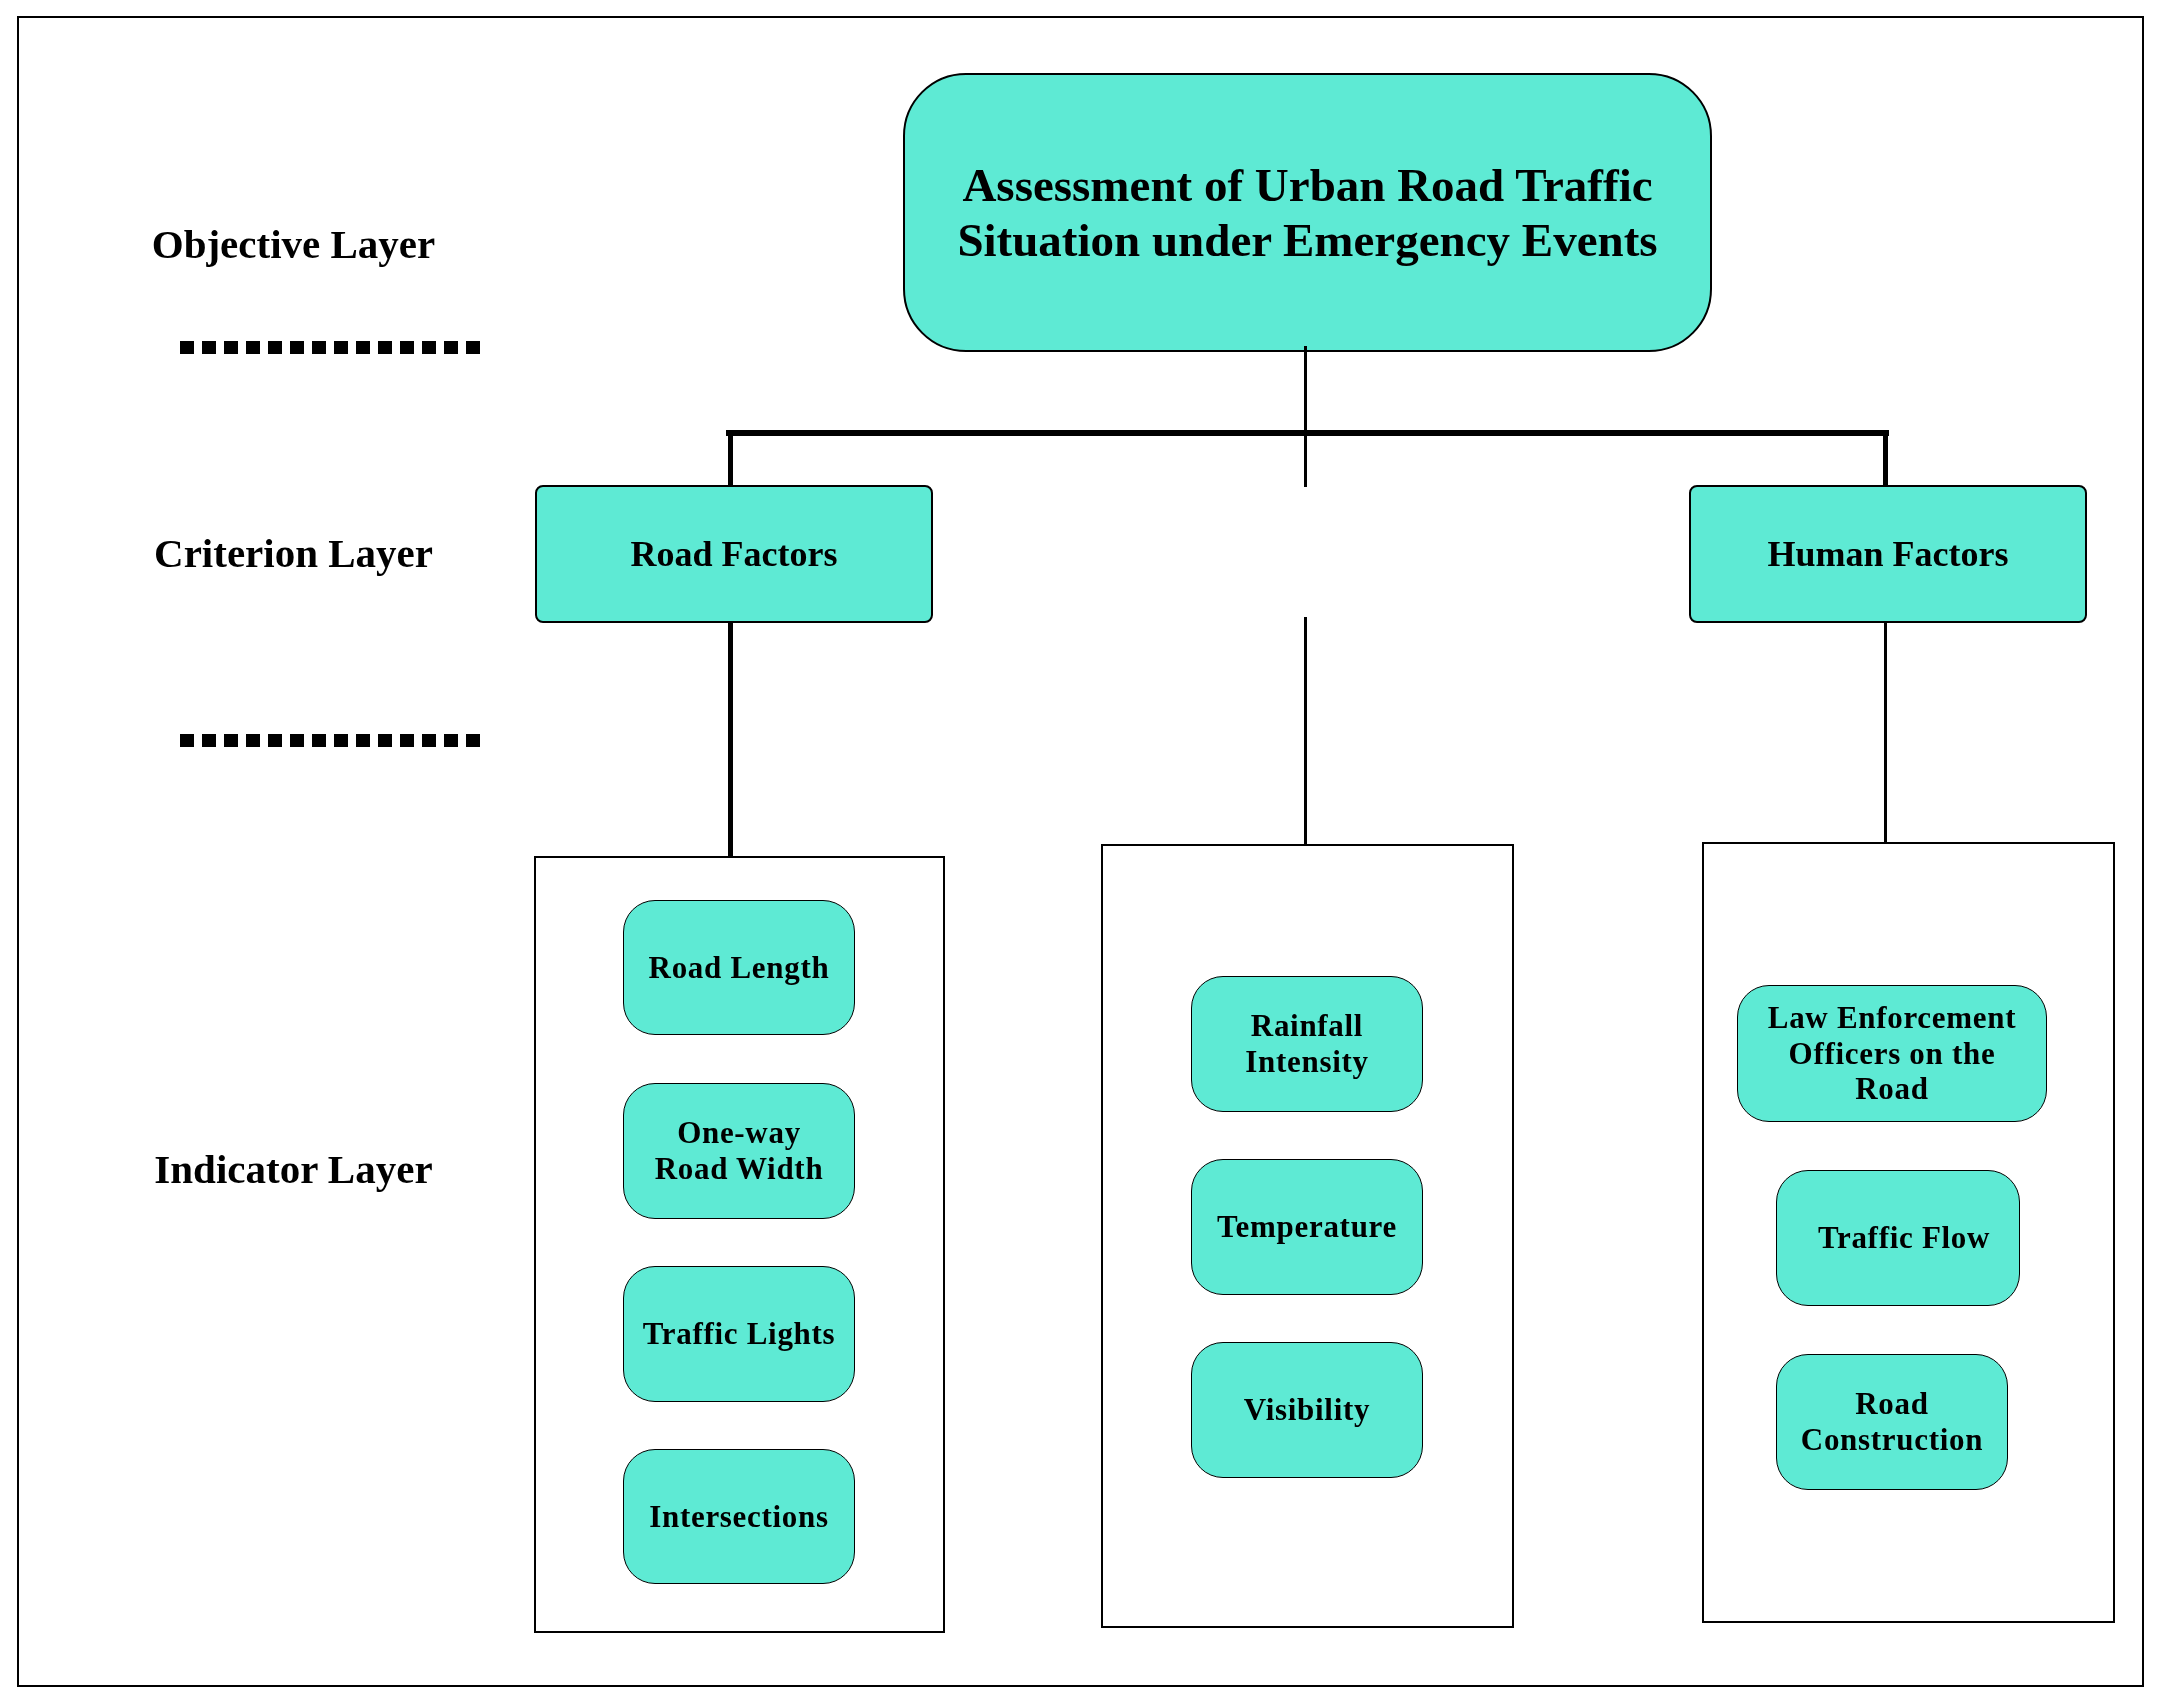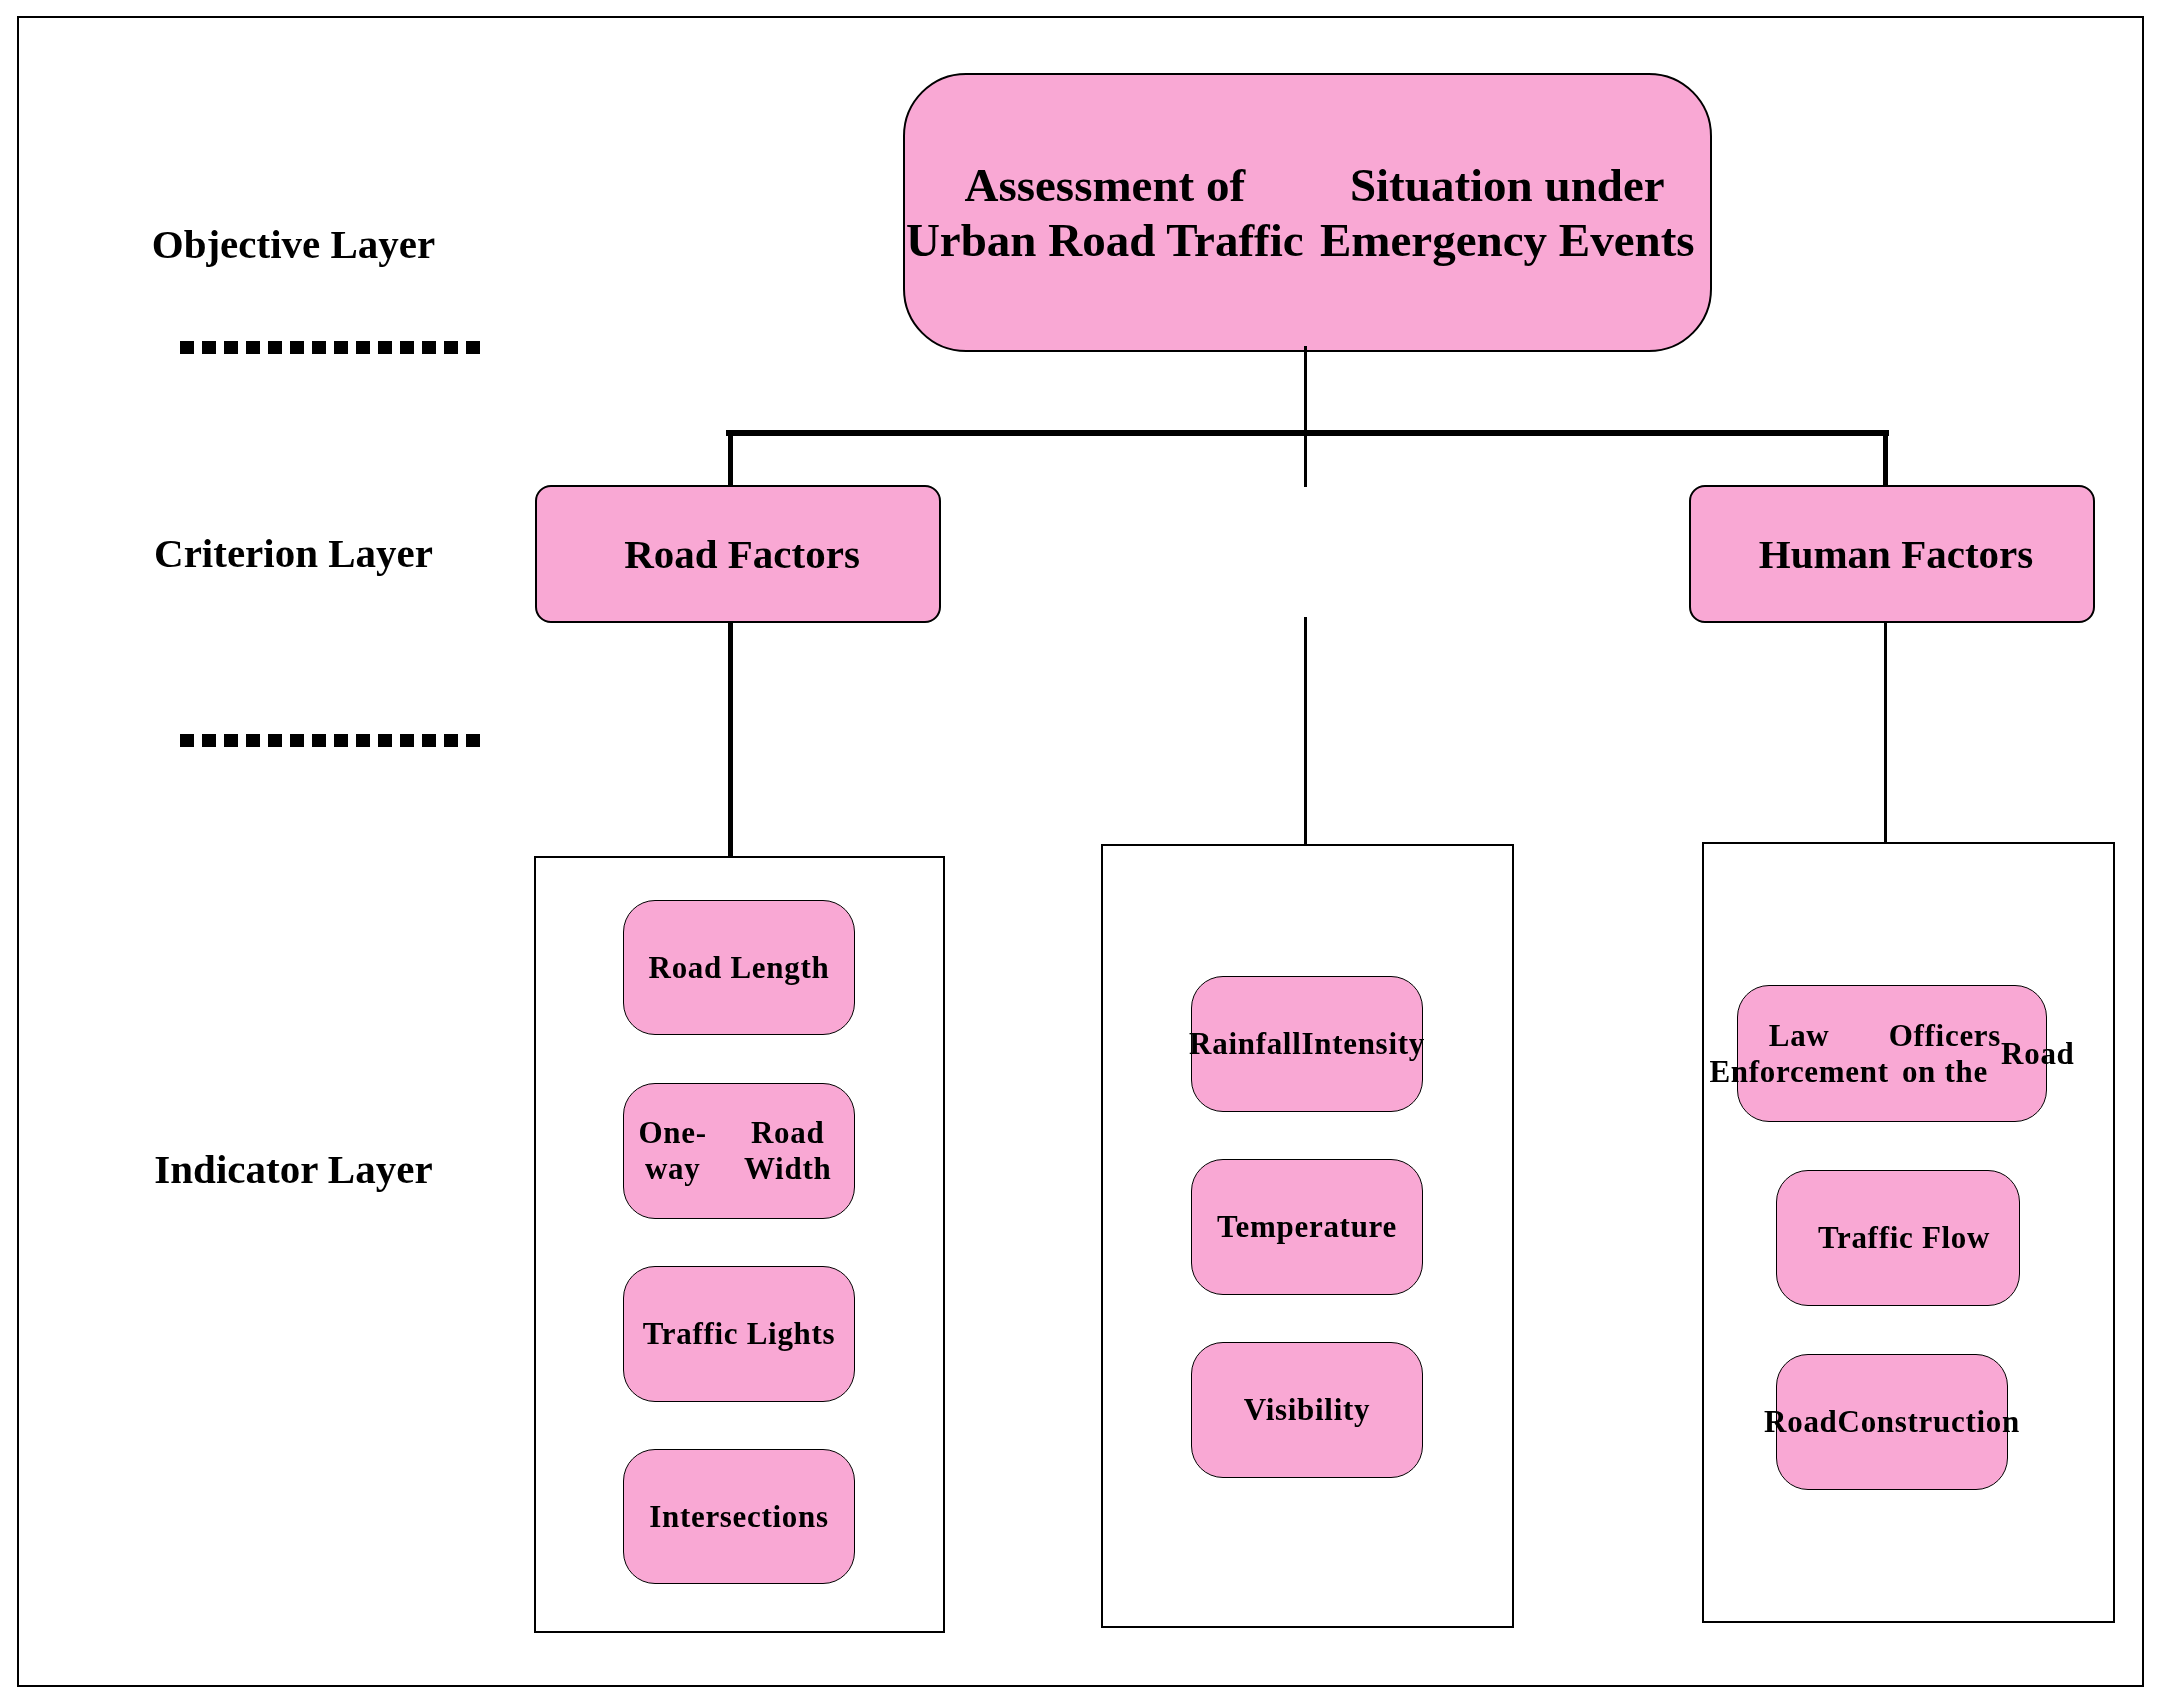--- a/index.html
+++ b/index.html
@@ -21,26 +21,26 @@
   
   .dash-row{
     position:absolute;left:180px;width:303px;height:12.7px;
     background:repeating-linear-gradient(90deg,#000 0 14px,transparent 14px 22px);
   }
   #dash-1{top:341px;}
   #dash-2{top:734px;}
 
   
   .node{
-    position:absolute;display:flex;flex-direction:row;align-items:center;justify-content:center;
-    background:#f9a8d4;border:2px solid #000;text-align:center;font-weight:bold;
+    position:absolute;display:flex;flex-direction:column;align-items:center;justify-content:center;
+    background:#5eead4;border:2px solid #000;text-align:center;font-weight:bold;
   }
   #objective-box{left:903px;top:73px;width:805px;height:275px;border-radius:63px;font-size:47px;line-height:1.17;}
 
-  .criterion-box{top:485px;width:394px;height:134px;border-radius:16px;font-size:41px;padding-left:8px;}
+  .criterion-box{top:485px;width:394px;height:134px;border-radius:8px;font-size:36px;}
   #criterion-road{left:535px;}
   #criterion-natural{left:1108px;}
   #criterion-human{left:1689px;}
 
   
   .container{position:absolute;border:2px solid #000;background:#fff;}
   #container-road{left:534px;top:856px;width:407px;height:773px;}
   #container-natural{left:1101px;top:844px;width:409px;height:780px;}
   #container-human{left:1702px;top:842px;width:409px;height:777px;}
 

